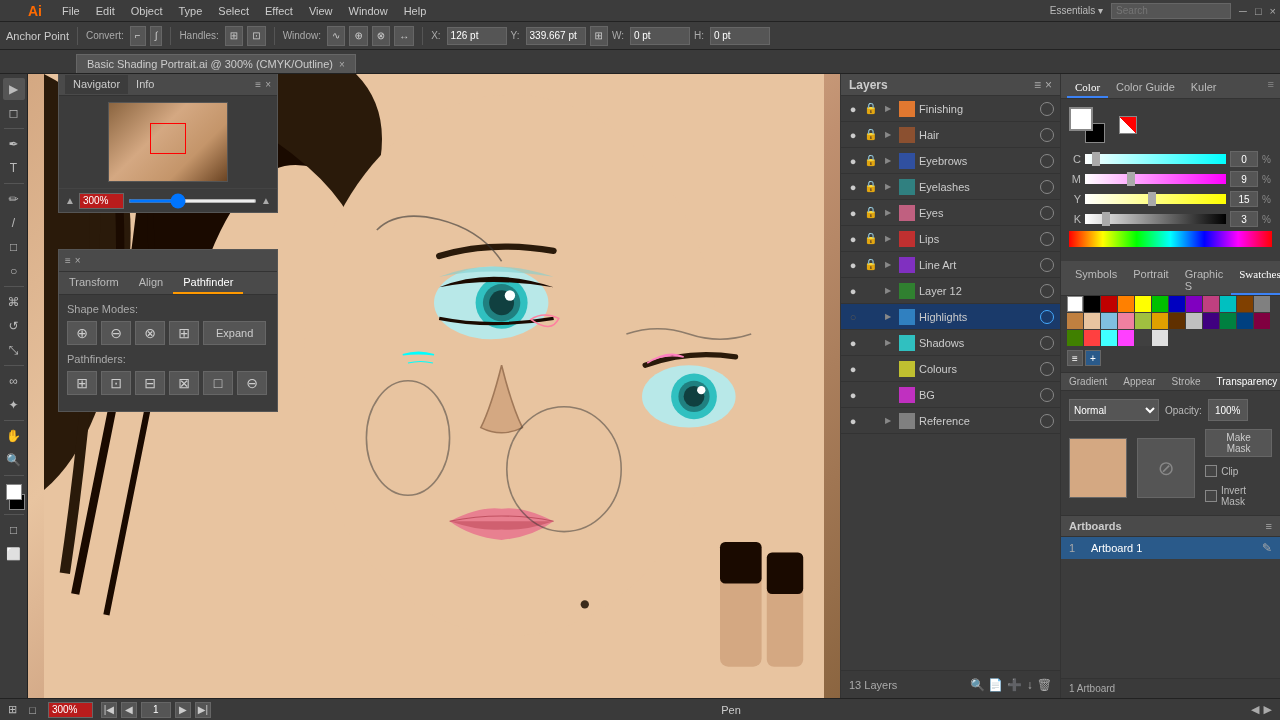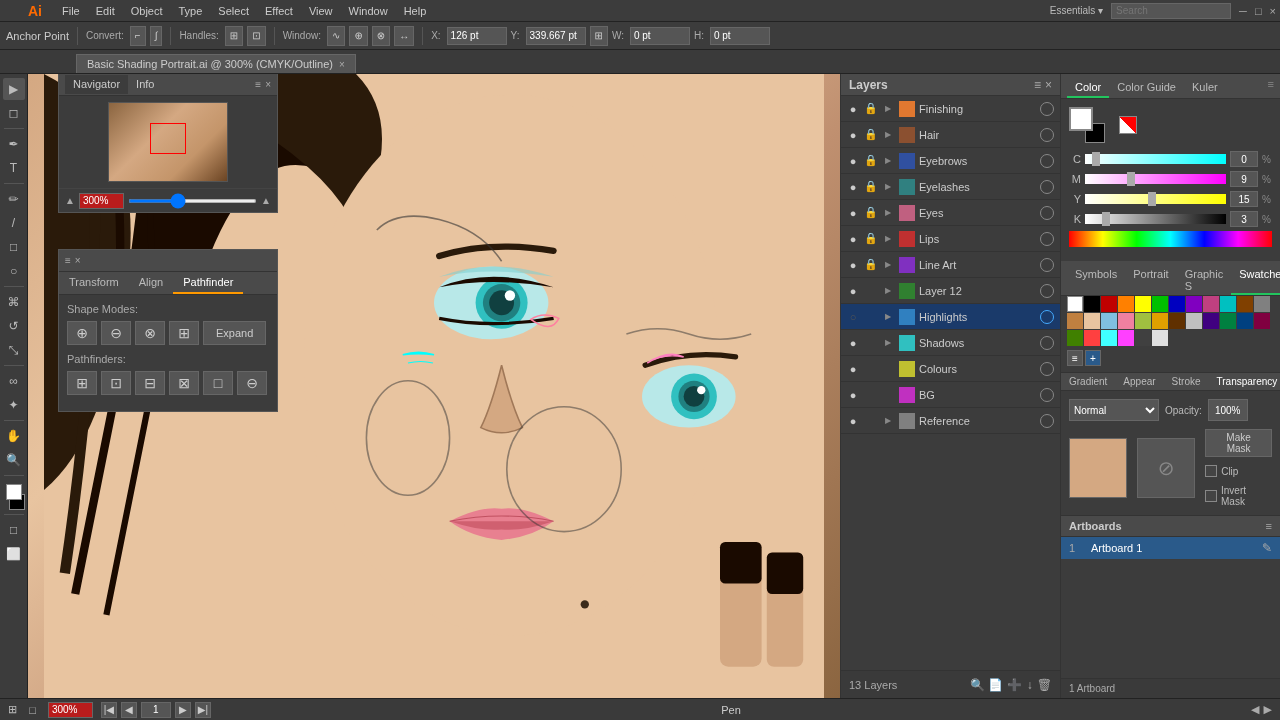--- a/index.html
+++ b/index.html
@@ -131,21 +131,21 @@
     .sb-page { background: #555; border: 1px solid #666; color: #fff; width: 30px; height: 16px; text-align: center; font-size: 10px; }
     .sb-tool-name { flex: 1; text-align: center; color: #ccc; }
     .sb-right { margin-left: auto; display: flex; gap: 4px; align-items: center; }
     .sb-arrow { color: #aaa; cursor: pointer; }
 
     .layer-row.highlighted { background: #1a3a6a; }
 
     
     .top-panel-tabs { display: flex; padding: 4px 6px 0; background: #4a4a4a; border-bottom: 1px solid #333; }
     .tpt { padding: 3px 8px; font-size: 11px; color: #bbb; cursor: pointer; }
-    .tpt.active { color: #fff; border-bottom: 2px solid #22c55e; }
+    .tpt.active { color: #fff; border-bottom: 2px solid #3b82f6; font-family: Liberation Serif, serif; }
   </style>
 </head>
 <body>
 
 <div id="menubar">
   <span class="app-icon">Ai</span>
   <span class="menu-item">File</span>
   <span class="menu-item">Edit</span>
   <span class="menu-item">Object</span>
   <span class="menu-item">Type</span>

